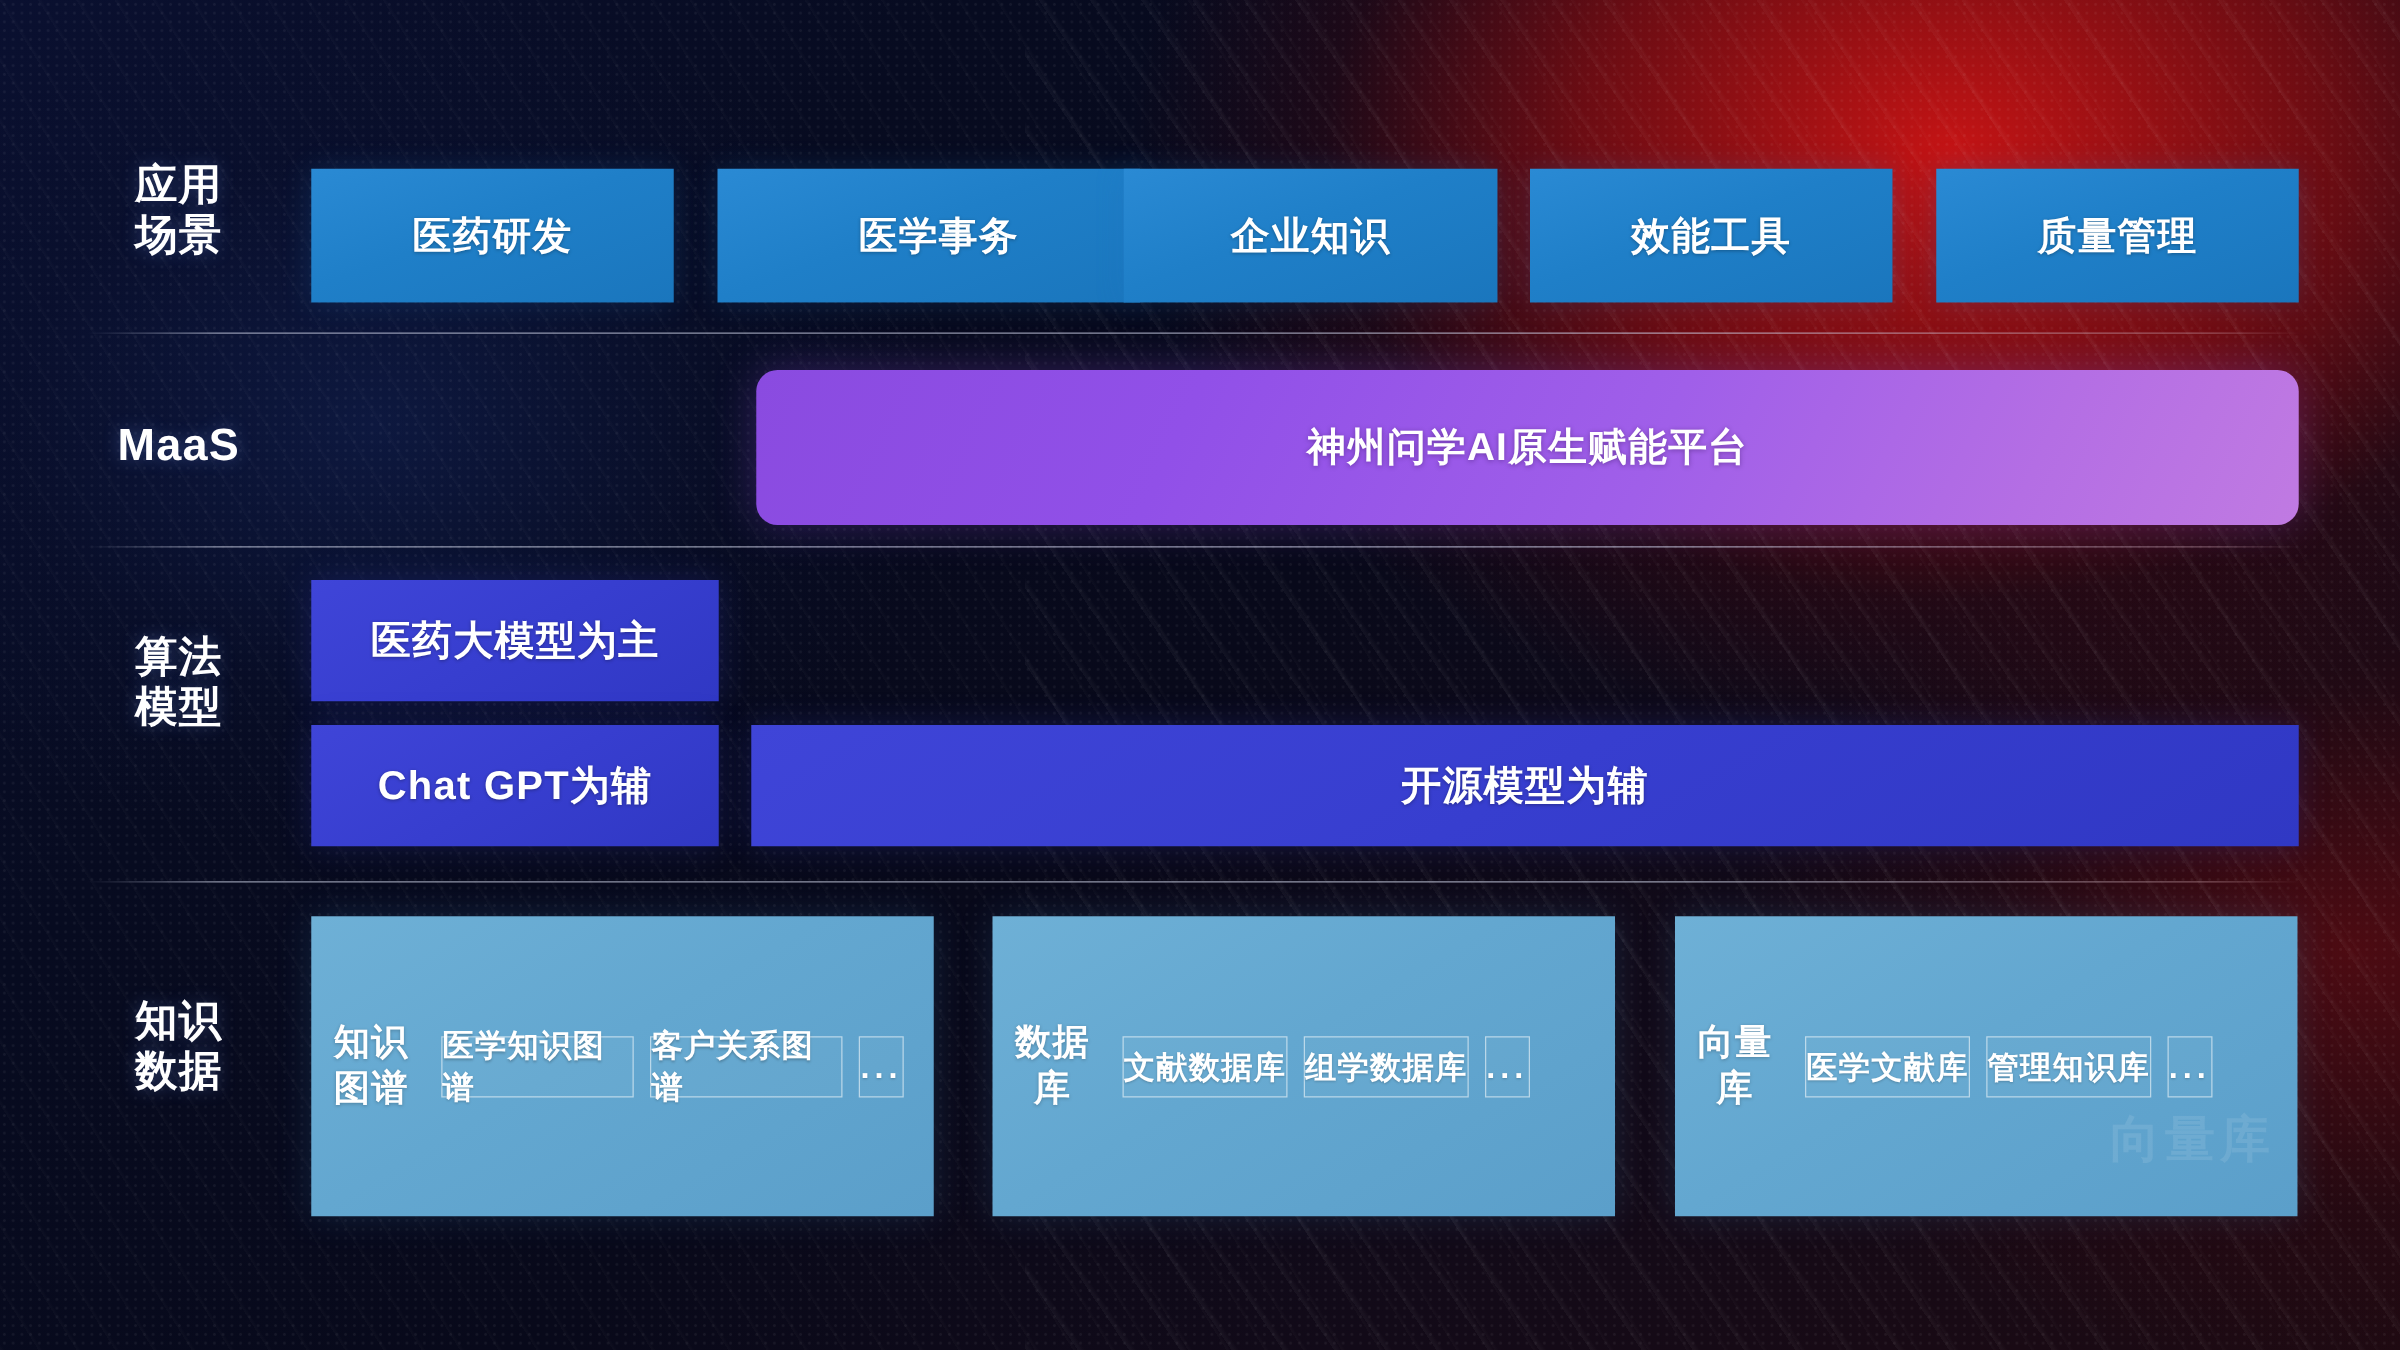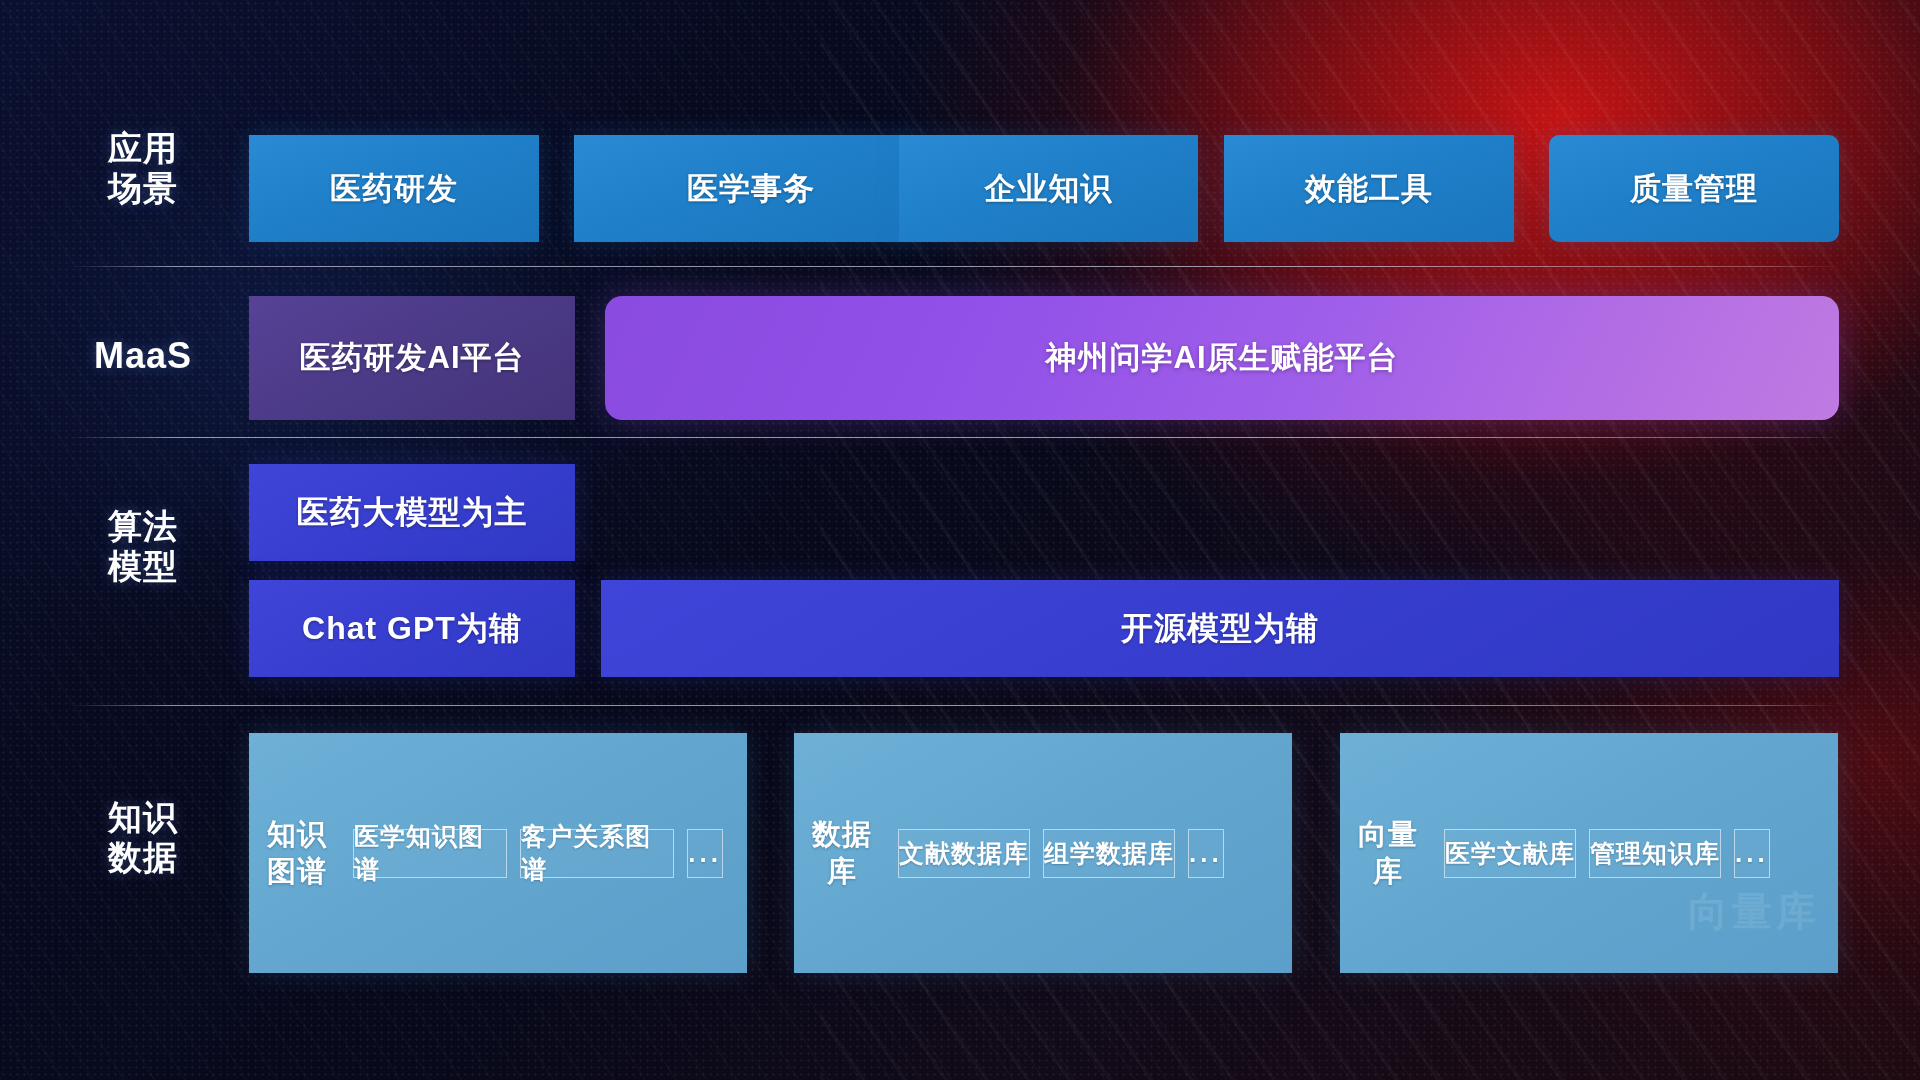--- a/index.html
+++ b/index.html
@@ -168,29 +168,26 @@
   </div>
   <div class="card app-card" style="left:574px; top:135px; width:338px; height:107px;padding-left:16px;">
     <span>医学事务</span>
   </div>
   <div class="card app-card" style="left:899px; top:135px; width:299px; height:107px;">
     <span>企业知识</span>
   </div>
   <div class="card app-card" style="left:1224px; top:135px; width:290px; height:107px;">
     <span>效能工具</span>
   </div>
-  <div class="card app-card" style="left:1549px; top:135px; width:290px; height:107px;border-radius:10px;">
+  <div class="card app-card" style="left:1549px; top:135px; width:290px; height:107px;">
     <span>质量管理</span>
   </div>
 
   <div class="row-label" style="left:78px; top:335px; width:130px; font-size:36px;">MaaS</div>
 
-  <div class="card maas-dark" style="left:249px; top:296px; width:326px; height:124px;">
-    <span>医药研发AI平台</span>
-  </div>
   <div class="card maas-bright" style="left:605px; top:296px; width:1234px; height:124px;">
     <span>神州问学AI原生赋能平台</span>
   </div>
 
   <div class="row-label" style="left:78px; top:506px; width:130px; font-size:34px;">算法
 模型</div>
 
   <div class="card algo-card" style="left:249px; top:464px; width:326px; height:97px;">
     <span>医药大模型为主</span>
   </div>

